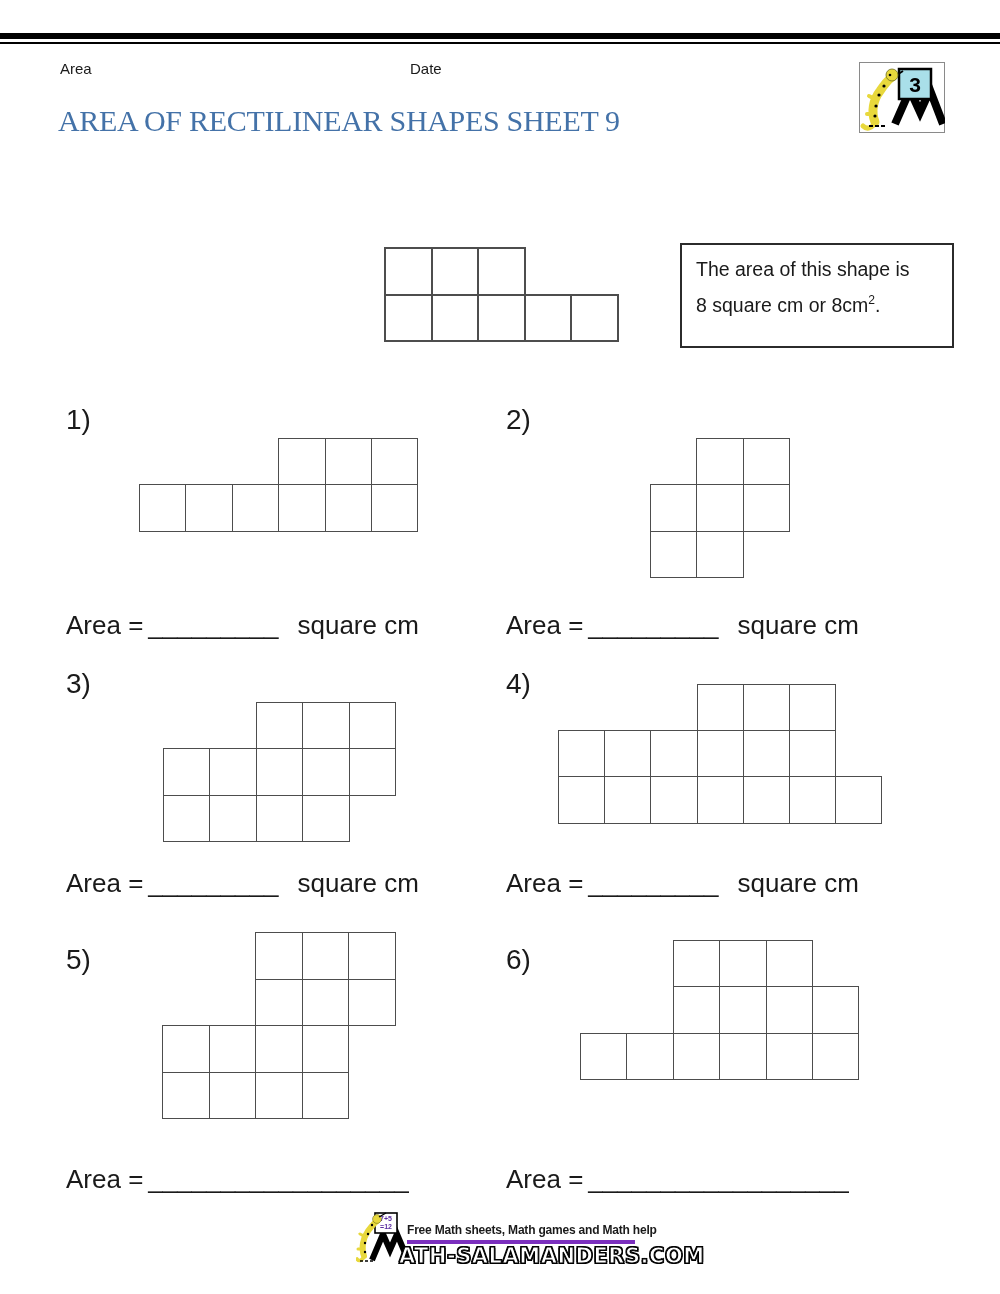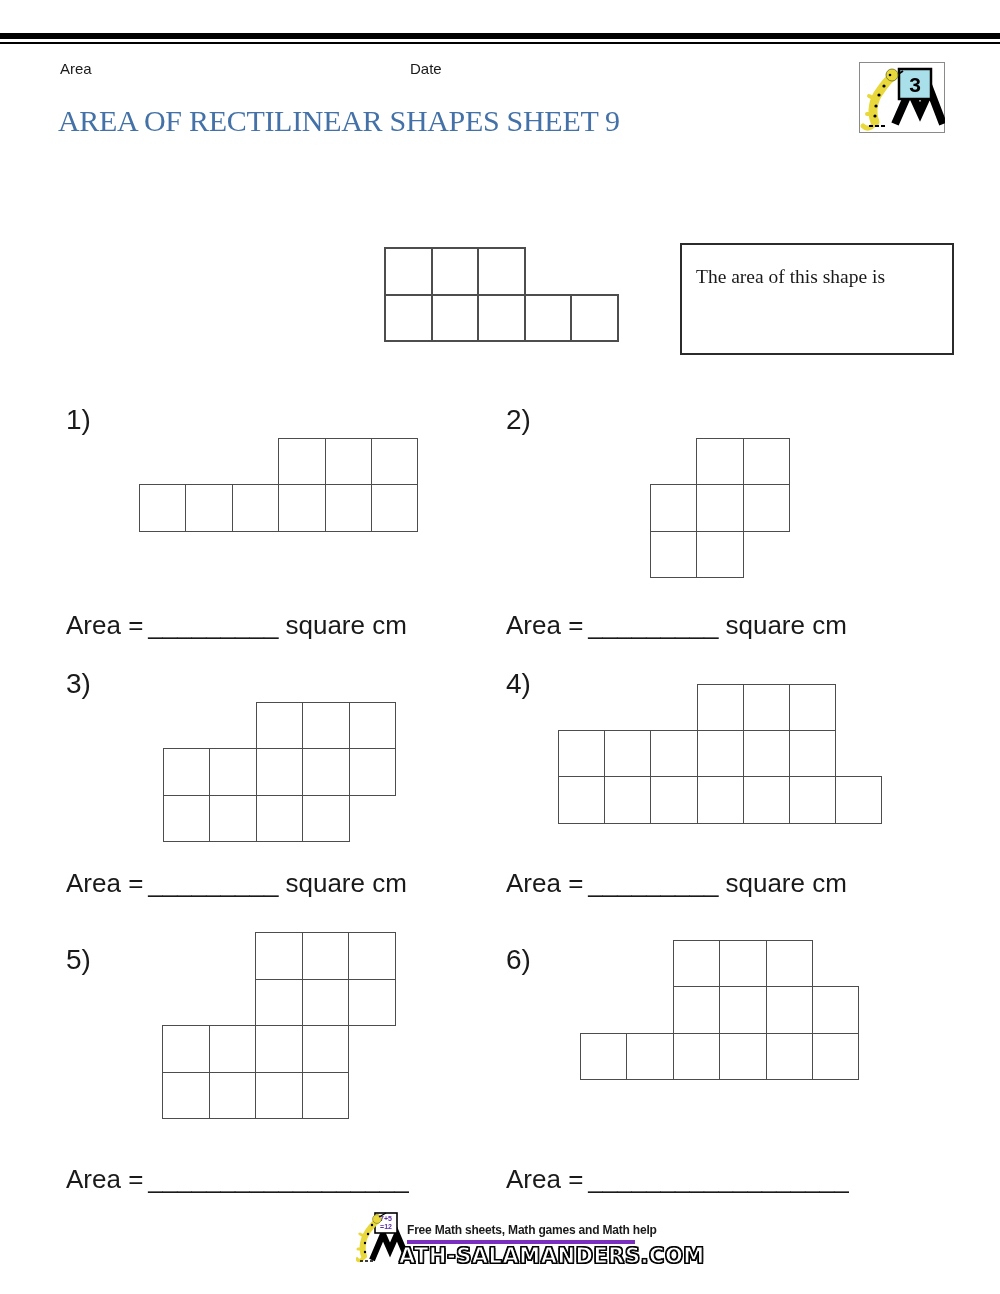--- a/index.html
+++ b/index.html
@@ -12,39 +12,39 @@
   
   #name-label{left:60px;top:60px;font-size:15px;font-weight:500;}
   #date-label{left:410px;top:60px;font-size:15px;font-weight:500;}
   #corner-logo{left:859px;top:62px;width:86px;height:71px;}
   #page-title{left:58px;top:104px;font-family:"Liberation Serif",serif;font-size:30px;
               color:#4472a8;letter-spacing:-0.3px;white-space:nowrap;}
   #intro-text{left:60px;top:150px;width:880px;font-size:25px;line-height:41px;}
   
   #example-grid{left:384px;top:247px;}
   #example-box{left:680px;top:243px;width:256px;height:92px;border:2px solid #2b2b2b;
-               font-size:19.5px;line-height:31px;padding:16px 0 0 14px;box-sizing:content-box;font-family:Liberation Serif, serif;}
+               font-size:19.5px;line-height:31px;padding:9px 0 0 14px;box-sizing:content-box;}
   #example-box sup{font-size:0.62em;}
   #section-heading{left:0;top:364px;width:1000px;text-align:center;font-style:italic;
                    font-size:25.5px;}
   
   .pnum{font-size:28px;}
   #p1{left:66px;top:404px} #p2{left:506px;top:404px}
   #p3{left:66px;top:668px} #p4{left:506px;top:668px}
   #p5{left:66px;top:944px} #p6{left:506px;top:944px}
   
   #g1{left:139px;top:438px} #g2{left:650px;top:438px}
   #g3{left:163px;top:702px} #g4{left:558px;top:684px}
   #g5{left:162px;top:932px} #g6{left:580px;top:940px}
   .grid{position:absolute;}
   .cell{position:absolute;box-sizing:border-box;border:1px solid #4d4d4d;background:#fff;}
   
   .area-line{font-size:26px;white-space:nowrap;}
   .area-line .blank{margin:16px 5px;letter-spacing:0;}
-  .area-line .suffix{margin-left:2px;}
+  .area-line .suffix{margin-left:14px;}
   #a1{left:66px;top:610px} #a2{left:506px;top:610px}
   #a3{left:66px;top:868px} #a4{left:506px;top:868px}
   #a5{left:66px;top:1164px} #a6{left:506px;top:1164px}
   
   #footer{left:356px;top:1210px;display:flex;align-items:flex-start;}
   #footer-col{margin-left:-3px;}
   #footer-tagline{font-size:12px;font-weight:bold;letter-spacing:-0.2px;margin-top:13px;}
   #footer-rule{width:228px;height:4px;background:#7b2fbe;margin-top:3px;}
   #footer-site{margin-top:-1px;margin-left:-8px;font-family:"DejaVu Sans",sans-serif;
                font-weight:bold;font-size:21px;letter-spacing:0.5px;color:#fff;
@@ -96,20 +96,21 @@
       <div class="cell" style="left: 93px; top: 0px; width: 48.5px; height: 48.5px; border-width: 2px; border-color: rgb(77, 77, 77);"></div>
       <div class="cell" style="left: 0px; top: 46.5px; width: 48.5px; height: 48.5px; border-width: 2px; border-color: rgb(77, 77, 77);"></div>
       <div class="cell" style="left: 46.5px; top: 46.5px; width: 48.5px; height: 48.5px; border-width: 2px; border-color: rgb(77, 77, 77);"></div>
       <div class="cell" style="left: 93px; top: 46.5px; width: 48.5px; height: 48.5px; border-width: 2px; border-color: rgb(77, 77, 77);"></div>
       <div class="cell" style="left: 139.5px; top: 46.5px; width: 48.5px; height: 48.5px; border-width: 2px; border-color: rgb(77, 77, 77);"></div>
       <div class="cell" style="left: 186px; top: 46.5px; width: 48.5px; height: 48.5px; border-width: 2px; border-color: rgb(77, 77, 77);"></div>
     </div>
 
   <div class="abs" id="example-box">
     <div>The area of this shape is</div>
+    <div><span>8 square cm or 8cm</span><sup>2</sup><span>.</span></div>
   </div>
 
 
   <div class="abs pnum" id="p1">1)</div>
   <div class="abs pnum" id="p2">2)</div>
   <div class="abs pnum" id="p3">3)</div>
   <div class="abs pnum" id="p4">4)</div>
   <div class="abs pnum" id="p5">5)</div>
   <div class="abs pnum" id="p6">6)</div>
 

